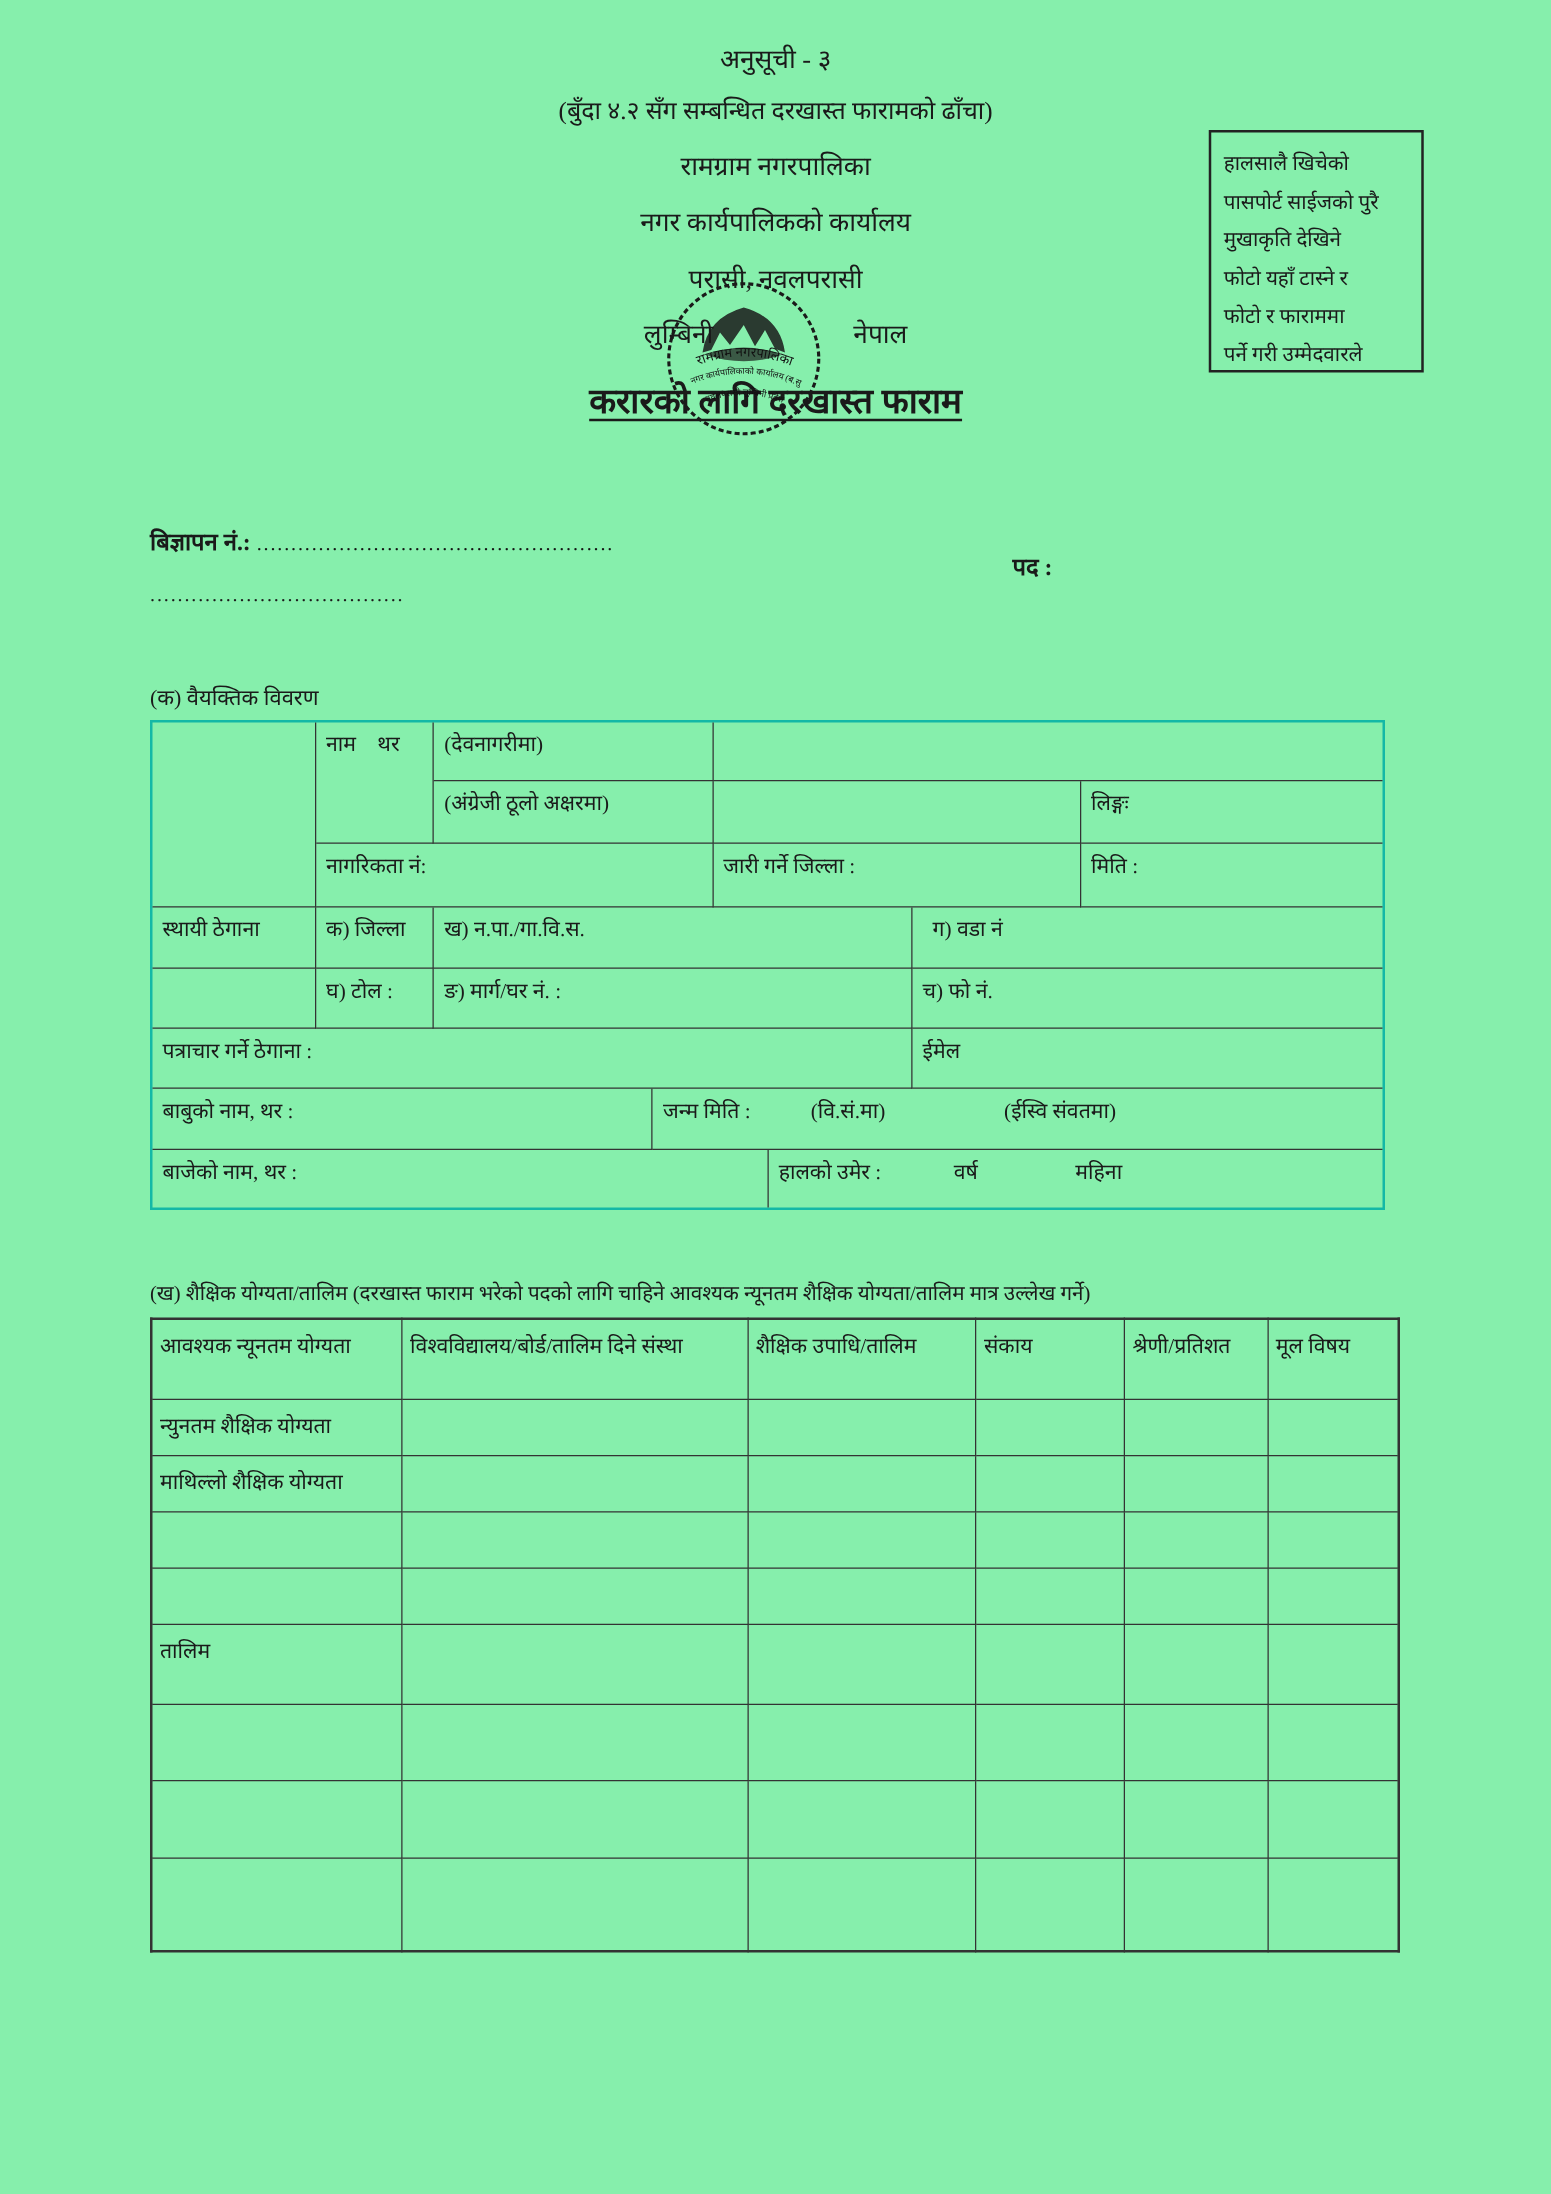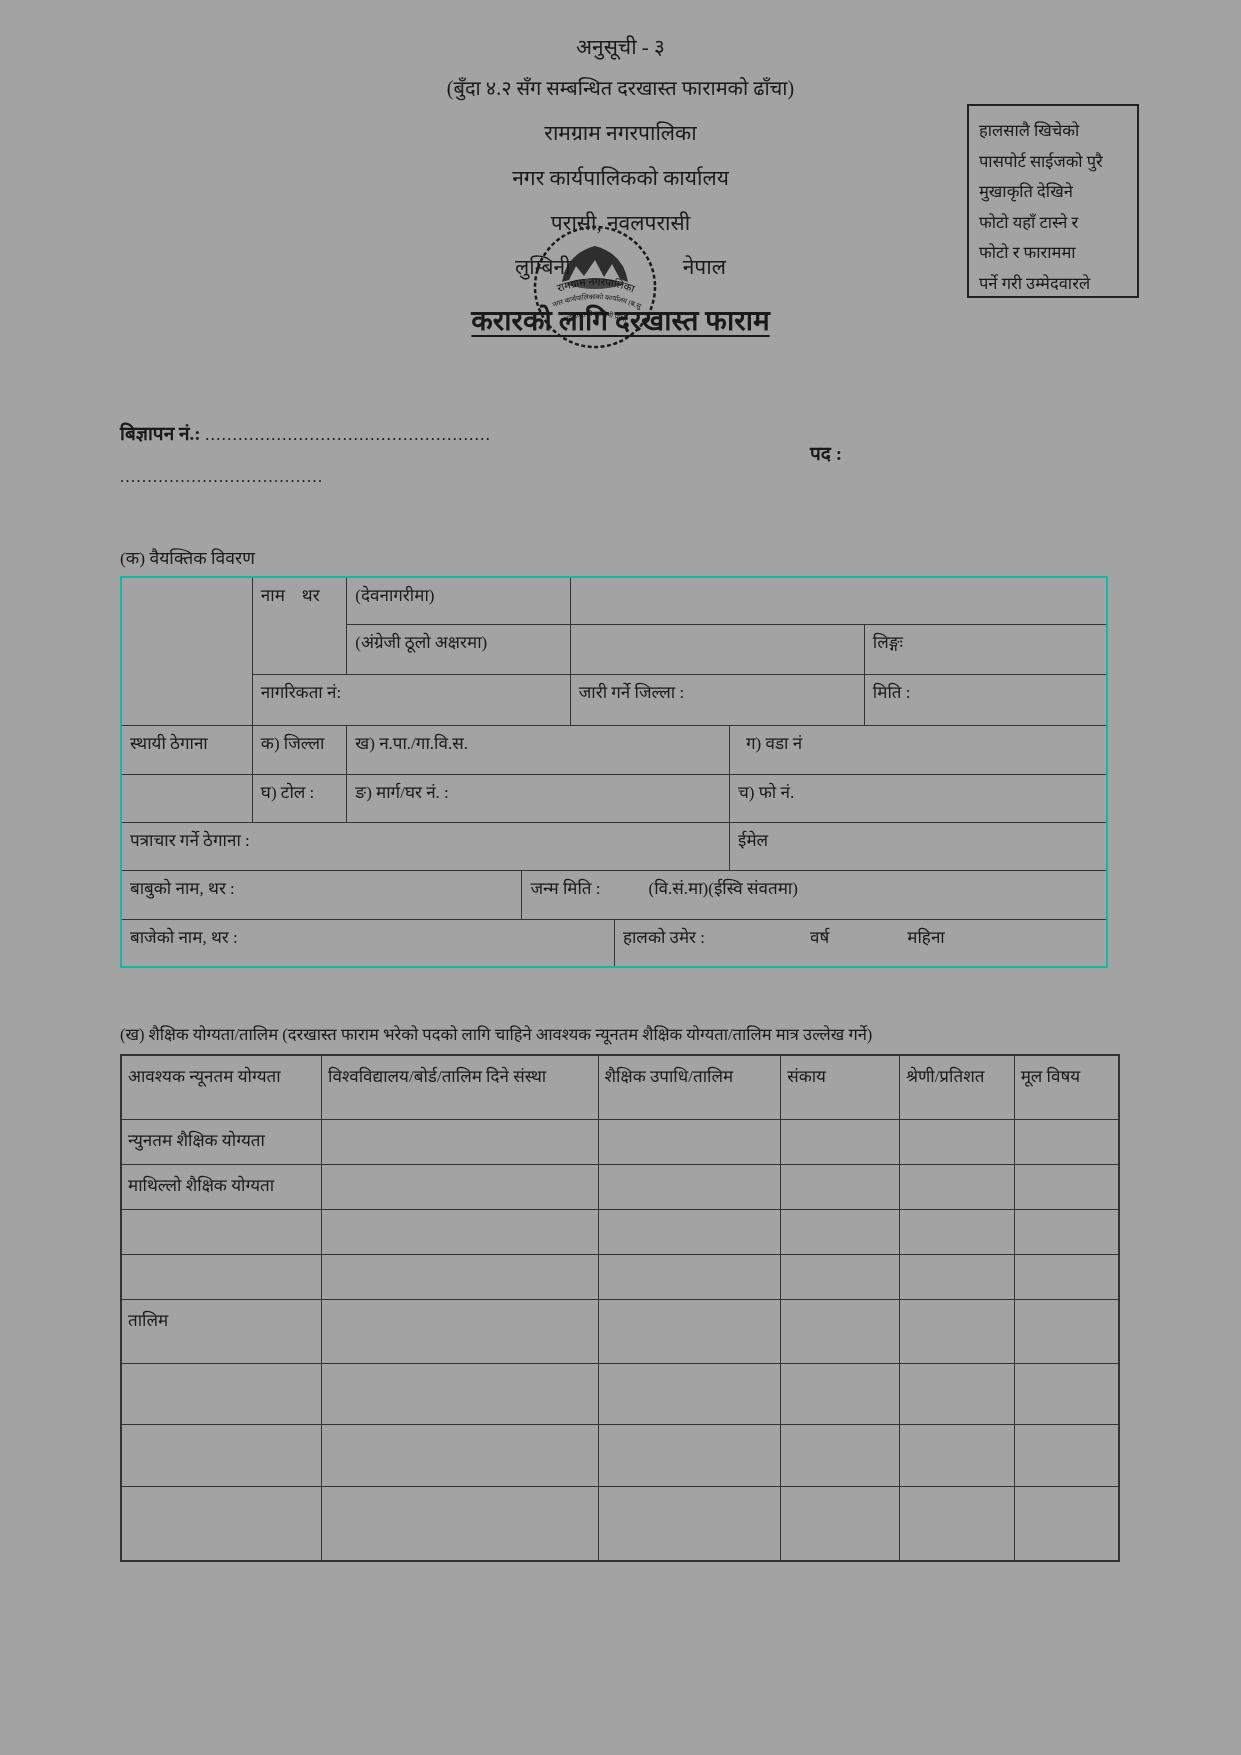--- a/index.html
+++ b/index.html
@@ -1,21 +1,21 @@
 <!DOCTYPE html>
 <html><head>
 <meta charset="utf-8">
 <style>
   * { margin: 0; padding: 0; box-sizing: border-box; }
   html,body { background:#e8e8e8; }
   .page {
     position: relative;
     width: 1241px; height: 1755px;
     margin: 0 auto;
-    background: #a3a3a3;
+    background: #86efac;
     color: #1a1a1a;
     font-family: "Liberation Serif", "DejaVu Serif", serif;
     overflow: hidden;
   }
   .center-line { position:absolute; left:0; right:0; text-align:center; }
   .hdr { font-size:21px; }
   .sub { font-size:20px; }
   .form-title { font-size:28px; font-weight:bold; text-decoration:underline; text-decoration-thickness:2px; text-underline-offset:5px; }
   .gap { display:inline-block; width:112px; }
 
@@ -43,22 +43,22 @@
     grid-template-rows: 47px 50px 51px 49px 48px 48px 49px 46px;
     border:2px solid #14b8a6;
     font-size:17px;
     font-family:Liberation Serif, serif;
   }
   .ptable .cell { border-right:1.5px solid #333; border-bottom:1.5px solid #333; padding:5px 8px; white-space:pre-wrap; }
   .ptable .br0 { border-right:none; }
   .ptable .bb0 { border-bottom:none; }
   .spread { display:flex; }
   .spread .m1 { margin-left:48px; }
-  .spread .m2 { }
-  .spread .m3 { margin-left:105px; }
+  .spread .m2 { margin-left:95px; }
+  .spread .m3 { margin-left:58px; }
   .spread .m4 { margin-left:78px; }
 
   
   .etable {
     position:absolute; left:120px; top:1054px; width:1000px;
     border-collapse:collapse; table-layout:fixed; font-size:17px;
   }
   .etable th, .etable td {
     border:1.5px solid #333; padding:8px 6px;
     text-align:left; vertical-align:top; font-weight:normal;

